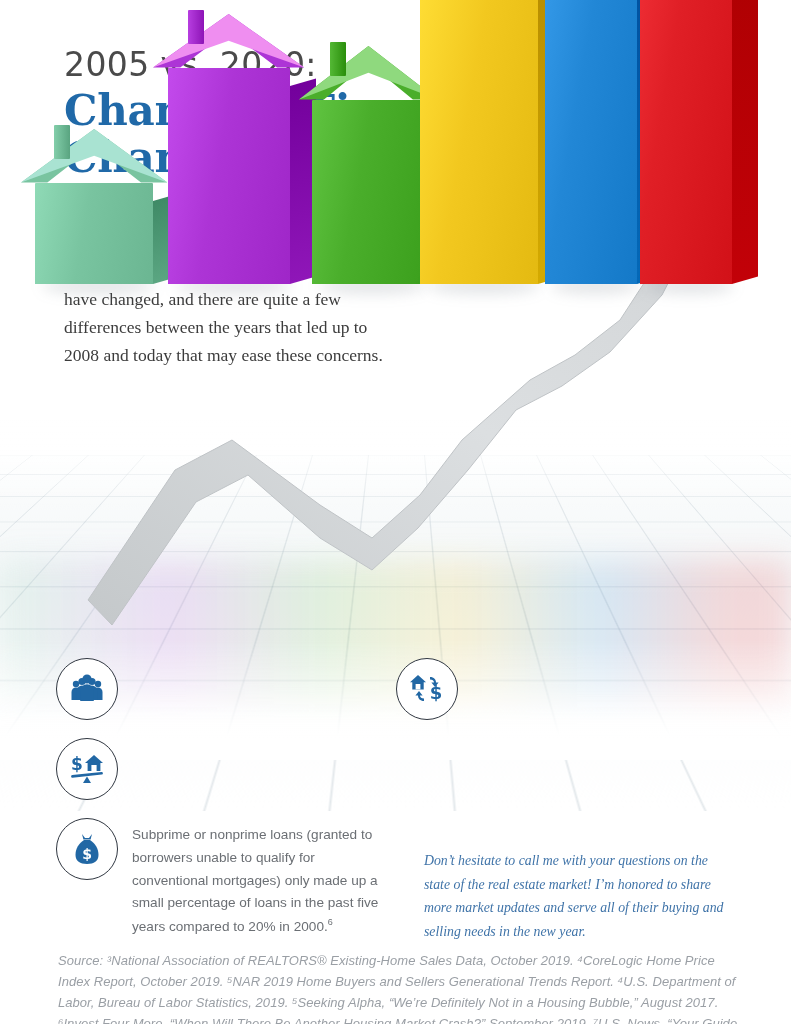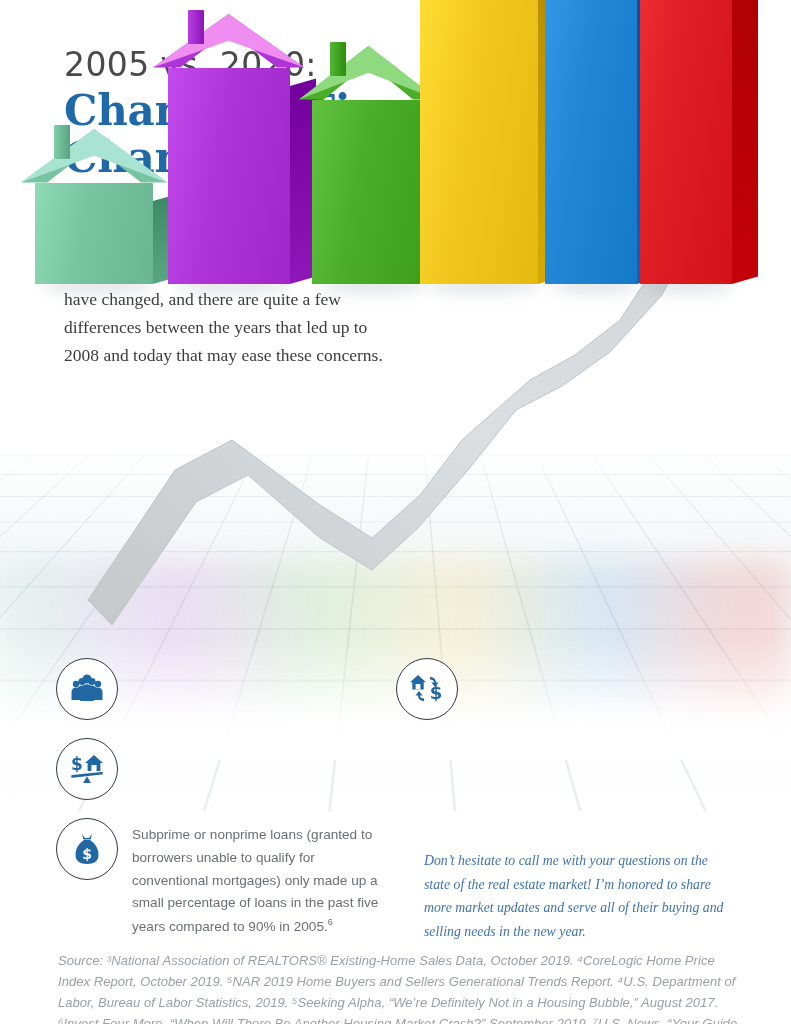--- a/index.html
+++ b/index.html
@@ -326,21 +326,21 @@
         <div class="bullet">
           <div class="circle">
             <span>
               <svg width="30" height="32" viewBox="0 0 30 32">
                 <path d="M10 1 l3 4 h4 l3-4 l-1.4 5.4 h-7.2 Z" fill="#2167a4"></path>
                 <path d="M12 7 h6 c5.5 3.5 8.5 9 8.5 15 0 6-4.5 9-11.5 9S3.5 28 3.5 22c0-6 3-11.5 8.5-15z" fill="#2167a4"></path>
                 <text x="15" y="26" text-anchor="middle" font-family="DejaVu Sans, sans-serif" font-size="14" font-weight="bold" fill="#ffffff">$</text>
               </svg>
             </span>
           </div>
-          <div class="btext"><span>Subprime or nonprime loans (granted to borrowers unable to qualify for conventional mortgages) only made up a small percentage of loans in the past five years compared to 90% in 2005.</span><sup>6</sup></div>
+          <div class="btext"><span>Subprime or nonprime loans (granted to borrowers unable to qualify for conventional mortgages) only made up a small percentage of loans in the past five years compared to 20% in 2000.</span><sup>6</sup></div>
         </div>
       </div>
     <div class="col col-right" id="col-right">
         <div class="bullet">
           <div class="circle">
             <span>
               <svg width="36" height="32" viewBox="0 0 36 32">
                 <path d="M9 2 L17 9.2 h-2.3 v7.2 H3.3 V9.2 H1 Z" fill="#2167a4"></path>
                 <rect x="6.6" y="11" width="4.8" height="5.4" fill="#ffffff"></rect>
                 <text x="27" y="26" text-anchor="middle" font-family="DejaVu Sans, sans-serif" font-size="18" font-weight="bold" fill="#2167a4">$</text>

